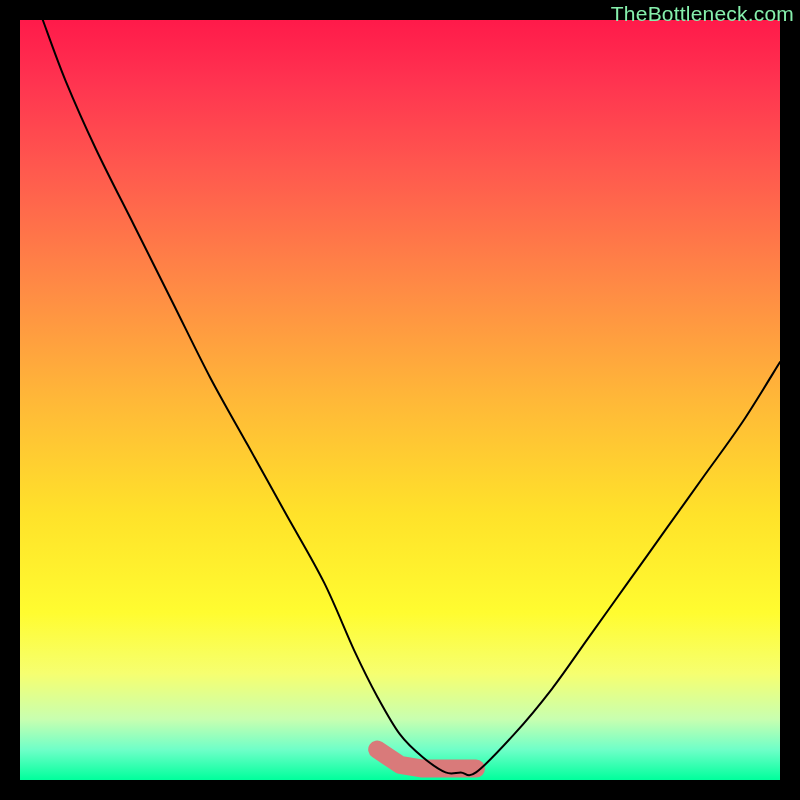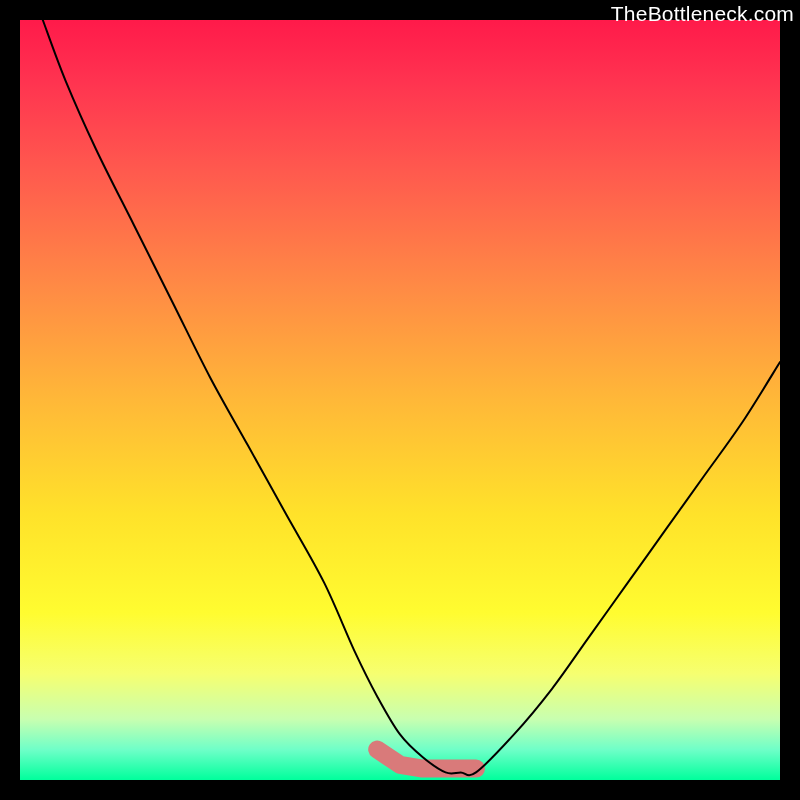--- a/index.html
+++ b/index.html
@@ -28,21 +28,21 @@
       #f6ff70 86%,
       #c8ffb0 92%,
       #6fffc8 96%,
       #00ff9c 100%
     );
   }
   .watermark {
     position: absolute;
     top: 2px;
     right: 6px;
-    color: #ffffff;
+    color: #86efac;
     font-size: 21px;
     font-weight: 500;
     letter-spacing: 0.2px;
     user-select: none;
   }
   svg.plot {
     position: absolute;
     left: 20px;
     top: 20px;
     width: 760px;

